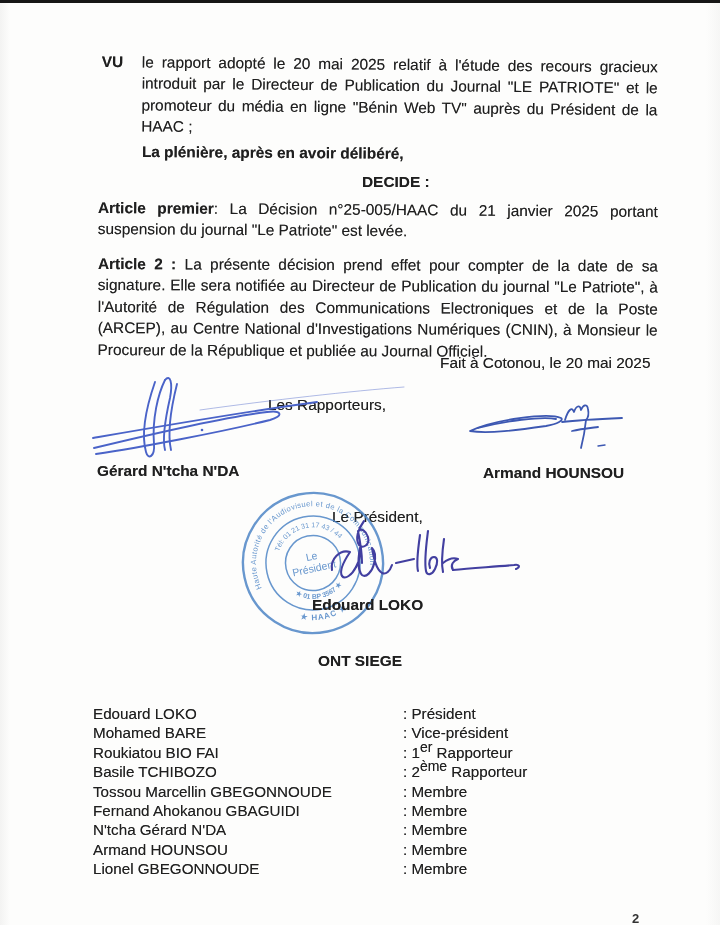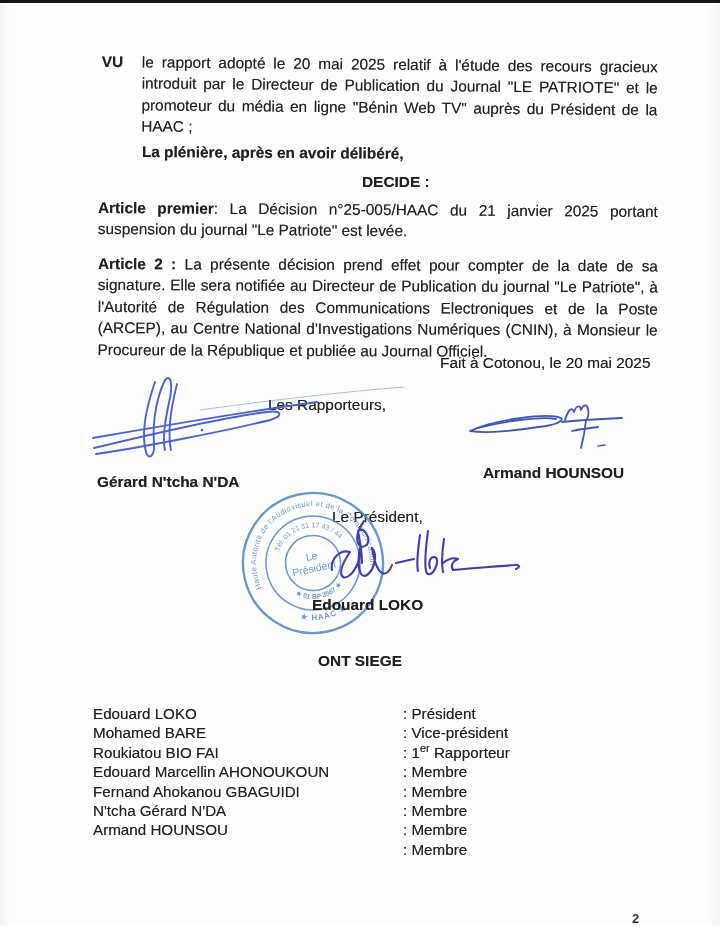--- a/index.html
+++ b/index.html
@@ -15,21 +15,21 @@
   .txt{position:absolute;font-size:15.4px;line-height:21.4px;text-shadow:0 0 .4px rgba(20,20,20,.55);}
   .bold{font-weight:bold;}
   .just{text-align:justify;}
   .vu-block{display:flex;transform:rotate(.55deg);transform-origin:0 0;}
   .vu-label{width:40px;flex:0 0 40px;font-weight:bold;}
   .vu-text{width:516px;text-align:justify;}
   p{margin:0;}
   .member-row{position:relative;height:19.4px;font-size:15.2px;line-height:19.4px;white-space:nowrap;}
   .member-name{position:absolute;left:0;top:0;}
   .member-role{position:absolute;left:310px;top:0;}
-  sup{font-size:11px;line-height:0;vertical-align:super;}
+  sup{font-size:14px;line-height:0;vertical-align:super;}
   .pagenum{position:absolute;left:632px;top:911px;font-size:13px;color:#333;font-weight:bold;text-shadow:none;}
   svg{position:absolute;overflow:visible;}
   .sig path{fill:none;stroke-linecap:round;stroke-linejoin:round;}
   .stamp-wrap{position:absolute;left:238px;top:488px;width:150px;height:150px;transform:rotate(-12deg);opacity:.85;}
   .stamp-text{fill:#4f86c6;font-family:"Liberation Sans",sans-serif;}
   .centered{left:0;width:720px;text-align:center;}
 </style>
 </head>
 <body>
 
@@ -58,21 +58,21 @@
       <path d="M73,10 C64,36 59,62 64,80 C66,88 73,85 72,72 C70,47 76,22 83,8"></path>
       <path d="M83,8 C88,2 91,10 88,26 C83,48 80,66 83,78"></path>
       <path d="M95,12 C89,36 85,60 89,78"></path>
       <path d="M12,76 C70,62 150,44 185,40 C200,38 202,44 188,48 C140,60 55,76 14,82"></path>
       <path d="M11,66 C80,54 160,40 235,30"></path>
       <path d="M118,38 C190,28 270,19 322,15" stroke-width="0.8" opacity="0.55"></path>
     </g>
     <circle cx="120" cy="58" r="1.3" fill="#4a63c8"></circle>
   </svg>
 
-  <div class="txt bold" style="left:97px;top:471px;">Gérard N'tcha N'DA</div>
+  <div class="txt bold" style="left:97px;top:460px;">Gérard N'tcha N'DA</div>
 
   <svg class="sig" style="left:448px;top:398px;" width="190" height="58" viewBox="0 0 190 58">
     <g stroke="#3d58b2" stroke-width="1.8">
       <path d="M22,33 C45,22 100,14 113,20 C116,22 110,26 98,28 C70,32 40,36 22,33 Z"></path>
       <path d="M30,30 C55,23 95,18 108,21"></path>
       <path d="M117,22 C120,12 124,8 126,14 C128,8 132,6 133,12 C135,7 139,5 140,11 C141,16 140,20 138,22"></path>
       <path d="M114,24 C130,22 150,21 174,20"></path>
       <path d="M138,22 C137,32 135,42 133,50"></path>
       <path d="M124,33 C132,31 142,30 150,29"></path>
       <path d="M150,48 L157,47" stroke-width="1.4"></path>
@@ -137,34 +137,39 @@
     </div>
     <div class="member-row">
       <span class="member-name">Mohamed BARE</span>
       <span class="member-role"><span>: Vice-président</span><sup></sup><span></span></span>
     </div>
     <div class="member-row">
       <span class="member-name">Roukiatou BIO FAI</span>
       <span class="member-role"><span>: 1</span><sup>er</sup><span> Rapporteur</span></span>
     </div>
     <div class="member-row">
-      <span class="member-name">Edouard Marcellin AHONOUKOUN</span>
+      <span class="member-name">Basile TCHIBOZO</span>
+      <span class="member-role"><span>: 2</span><sup>ème</sup><span> Rapporteur</span></span>
+    </div>
+    <div class="member-row">
+      <span class="member-name">Tossou Marcellin GBEGONNOUDE</span>
       <span class="member-role"><span>: Membre</span><sup></sup><span></span></span>
     </div>
     <div class="member-row">
       <span class="member-name">Fernand Ahokanou GBAGUIDI</span>
       <span class="member-role"><span>: Membre</span><sup></sup><span></span></span>
     </div>
     <div class="member-row">
       <span class="member-name">N'tcha Gérard N'DA</span>
       <span class="member-role"><span>: Membre</span><sup></sup><span></span></span>
     </div>
     <div class="member-row">
       <span class="member-name">Armand HOUNSOU</span>
       <span class="member-role"><span>: Membre</span><sup></sup><span></span></span>
     </div>
     <div class="member-row">
+      <span class="member-name">Lionel GBEGONNOUDE</span>
       <span class="member-role"><span>: Membre</span><sup></sup><span></span></span>
     </div>
   </div>
 
   <div class="pagenum">2</div>
 </div>
 
 </body></html>

